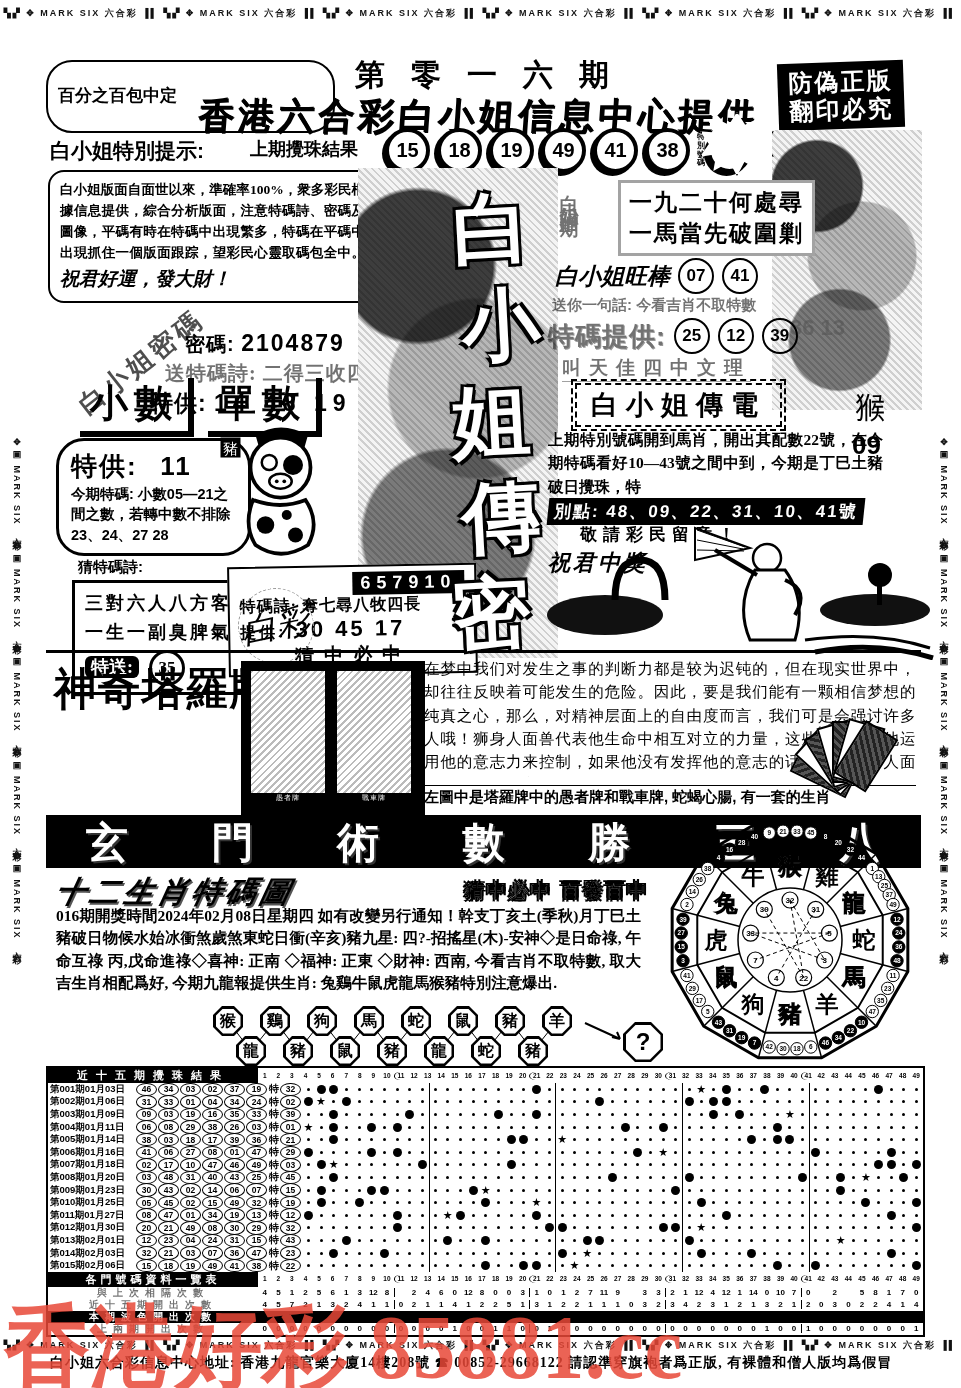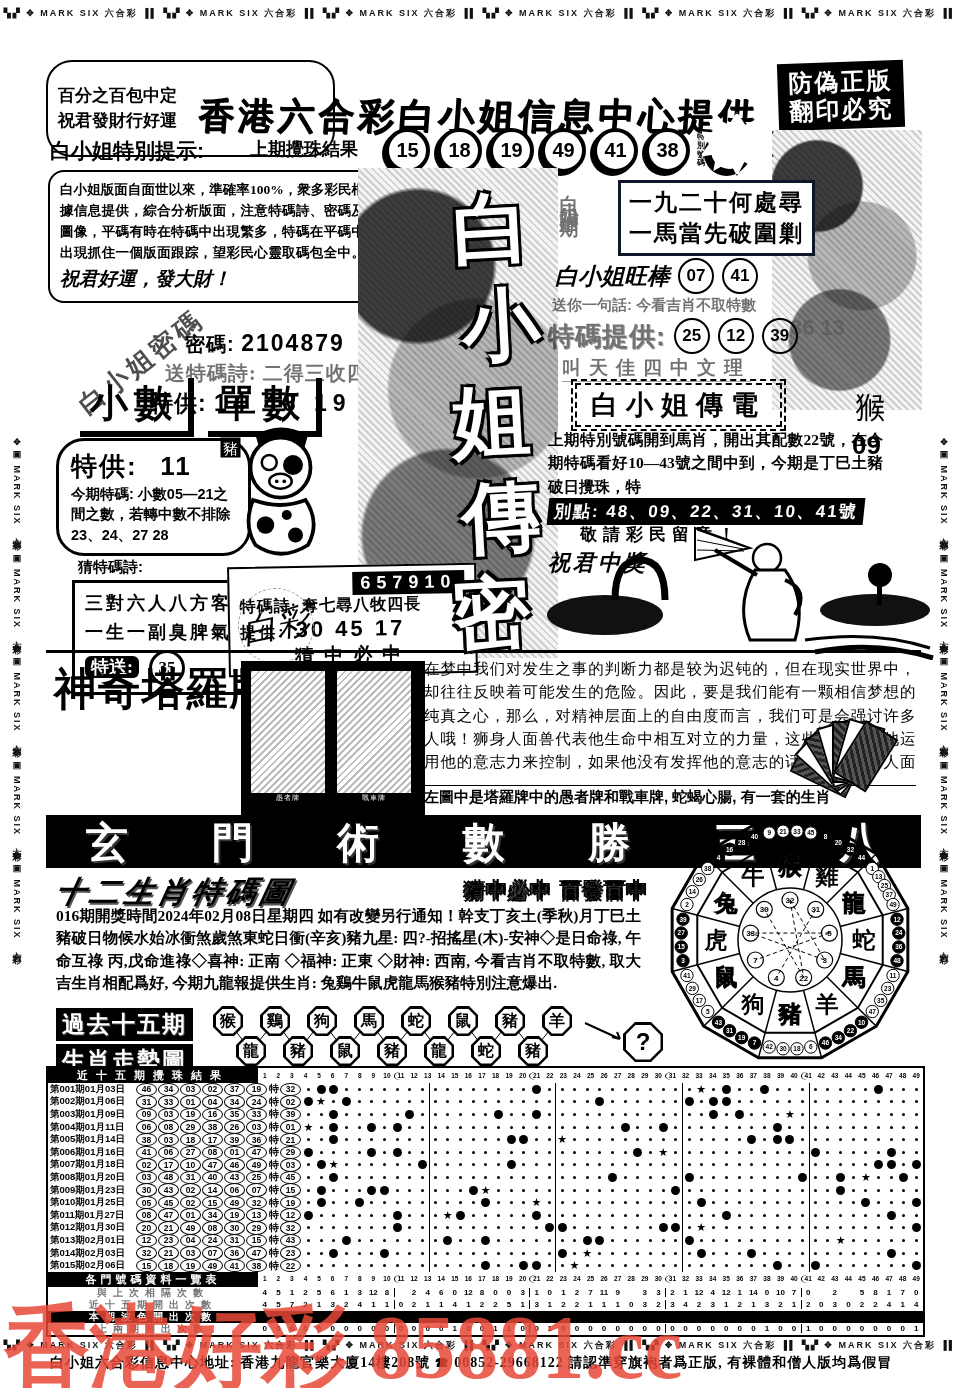--- a/index.html
+++ b/index.html
@@ -57,21 +57,21 @@
   
   .vert-char{position:absolute;font-size:78px;font-weight:900;color:#fff;font-family:"Liberation Serif",serif;
              text-shadow:-3px -3px 0 #000,3px -3px 0 #000,-3px 3px 0 #000,3px 3px 0 #000,0 0 4px #000;
              transform:rotate(-3deg);}
   .photo{background:
       radial-gradient(circle at 30% 20%, rgba(0,0,0,.75) 0 18%, transparent 19%),
       radial-gradient(circle at 60% 45%, rgba(0,0,0,.25) 0 30%, transparent 31%),
       radial-gradient(circle at 45% 75%, rgba(0,0,0,.5) 0 22%, transparent 23%),
       repeating-linear-gradient(45deg,#cfcfcf 0 2px,#f4f4f4 2px 5px);}
   
-  .couplet{border:3px solid #0f172a;padding:4px 8px;font-size:23px;font-weight:900;line-height:1.35;
+  .couplet{border:3px solid #a3a3a3;padding:4px 8px;font-size:23px;font-weight:900;line-height:1.35;
            letter-spacing:2px;background:#fff;}
   .wang{font-size:23px;font-weight:900;font-style:italic;font-family:"Liberation Serif",serif;}
   .mid-circle{display:inline-flex;align-items:center;justify-content:center;width:32px;height:32px;
               border:2.5px solid #000;border-radius:50%;font-size:17px;font-weight:bold;margin-left:8px;}
   .tema{font-size:26px;font-weight:900;letter-spacing:1px;text-shadow:1px 1px 0 #444;}
   .telegram-title{border:2px dashed #000;outline:2px dashed #000;outline-offset:2px;padding:2px 14px;
                   font-size:27px;font-weight:900;letter-spacing:8px;font-family:"Liberation Serif",serif;}
   .tele-body{font-size:15.5px;font-weight:bold;line-height:1.5;font-family:"Liberation Serif",serif;text-align:justify;}
   .tele-hl{background:#000;color:#fff;font-weight:900;font-size:17px;padding:2px 6px;letter-spacing:2px;
            transform:skewX(-6deg);display:inline-block;}
@@ -142,22 +142,22 @@
 
 <div class="page">
 
   <div class="strip h" style="top:0;" id="strip-top">▚▞ ✥ MARK SIX 六合彩 ▐▌ ▚▞ ✥ MARK SIX 六合彩 ▐▌ ▚▞ ✥ MARK SIX 六合彩 ▐▌ ▚▞ ✥ MARK SIX 六合彩 ▐▌ ▚▞ ✥ MARK SIX 六合彩 ▐▌ ▚▞ ✥ MARK SIX 六合彩 ▐▌ </div>
   <div class="strip h" style="top:1332px;" id="strip-bottom">▚▞ ✥ MARK SIX 六合彩 ▐▌ ▚▞ ✥ MARK SIX 六合彩 ▐▌ ▚▞ ✥ MARK SIX 六合彩 ▐▌ ▚▞ ✥ MARK SIX 六合彩 ▐▌ ▚▞ ✥ MARK SIX 六合彩 ▐▌ ▚▞ ✥ MARK SIX 六合彩 ▐▌ </div>
   <div class="strip v" style="left:0;" id="strip-left">✥▣ MARK SIX 六合彩 ✥▣ MARK SIX 六合彩 ✥▣ MARK SIX 六合彩 ✥▣ MARK SIX 六合彩 ✥▣ MARK SIX 六合彩 </div>
   <div class="strip v" style="right:0;" id="strip-right">✥▣ MARK SIX 六合彩 ✥▣ MARK SIX 六合彩 ✥▣ MARK SIX 六合彩 ✥▣ MARK SIX 六合彩 ✥▣ MARK SIX 六合彩 </div>
 
   <div class="abs corner-box" style="left:46px;top:60px;width:265px;">
     <div>百分之百包中定</div>
-    <div>祝君發財行好運</div>
   </div>
+  <div class="abs issue" style="left:355px;top:55px;">第零一六期</div>
   <div class="abs main-title" style="left:198px;top:92px;">香港六合彩白小姐信息中心提供</div>
   <div class="abs stamp" style="left:778px;top:62px;">
     <div>防偽正版</div>
     <div>翻印必究</div>
   </div>
 
   <div class="abs tip-label" style="left:50px;top:137px;">白小姐特別提示:</div>
   <div class="abs tip-label" style="left:250px;top:137px;font-size:18px;">上期攪珠結果</div>
   <div class="abs" style="left:385px;top:128px;display:flex;align-items:center;" id="draw-numbers">
       <span class="num-circle">15</span>
@@ -487,24 +487,20 @@
         <line x1="150" y1="88" x2="163.68080573302674" y2="165.58770483143633" stroke="#000" stroke-width="1" stroke-dasharray="4 3"></line>
         <line x1="175.71150438746156" y1="97.35822227524088" x2="136.31919426697326" y2="165.58770483143633" stroke="#000" stroke-width="1" stroke-dasharray="4 3"></line>
         <line x1="189.39231012048833" y1="121.05407289332278" x2="115.35898384862244" y2="148" stroke="#000" stroke-width="1" stroke-dasharray="4 3"></line>
         <line x1="184.64101615137756" y1="148" x2="110.60768987951168" y2="121.05407289332278" stroke="#000" stroke-width="1" stroke-dasharray="4 3"></line>
         <line x1="163.68080573302674" y1="165.58770483143633" x2="124.28849561253841" y2="97.35822227524088" stroke="#000" stroke-width="1" stroke-dasharray="4 3"></line>
         <line x1="150" y1="88" x2="184.64101615137756" y2="148" stroke="#000" stroke-width="1" stroke-dasharray="4 3"></line>
         <line x1="189.39231012048833" y1="121.05407289332278" x2="110.60768987951168" y2="121.05407289332278" stroke="#000" stroke-width="1" stroke-dasharray="4 3"></line>
       </svg>
     </div>
 
-  <div class="abs" style="left:56px;top:1008px;">
-    <div class="trend-title">過去十五期</div><br>
-    <div class="trend-title">生肖走勢圖</div>
-  </div>
   <div class="abs" style="left:200px;top:1005px;width:460px;height:62px;" id="trend">
       <svg width="460" height="62" style="position: absolute; left: 0px; top: 0px;">
         <line x1="28" y1="16" x2="51" y2="46" stroke="#000" stroke-width="1"></line>
         <line x1="51" y1="46" x2="75" y2="16" stroke="#000" stroke-width="1"></line>
         <line x1="75" y1="16" x2="98" y2="46" stroke="#000" stroke-width="1"></line>
         <line x1="98" y1="46" x2="122" y2="16" stroke="#000" stroke-width="1"></line>
         <line x1="122" y1="16" x2="145" y2="46" stroke="#000" stroke-width="1"></line>
         <line x1="145" y1="46" x2="169" y2="16" stroke="#000" stroke-width="1"></line>
         <line x1="169" y1="16" x2="192" y2="46" stroke="#000" stroke-width="1"></line>
         <line x1="192" y1="46" x2="216" y2="16" stroke="#000" stroke-width="1"></line>

